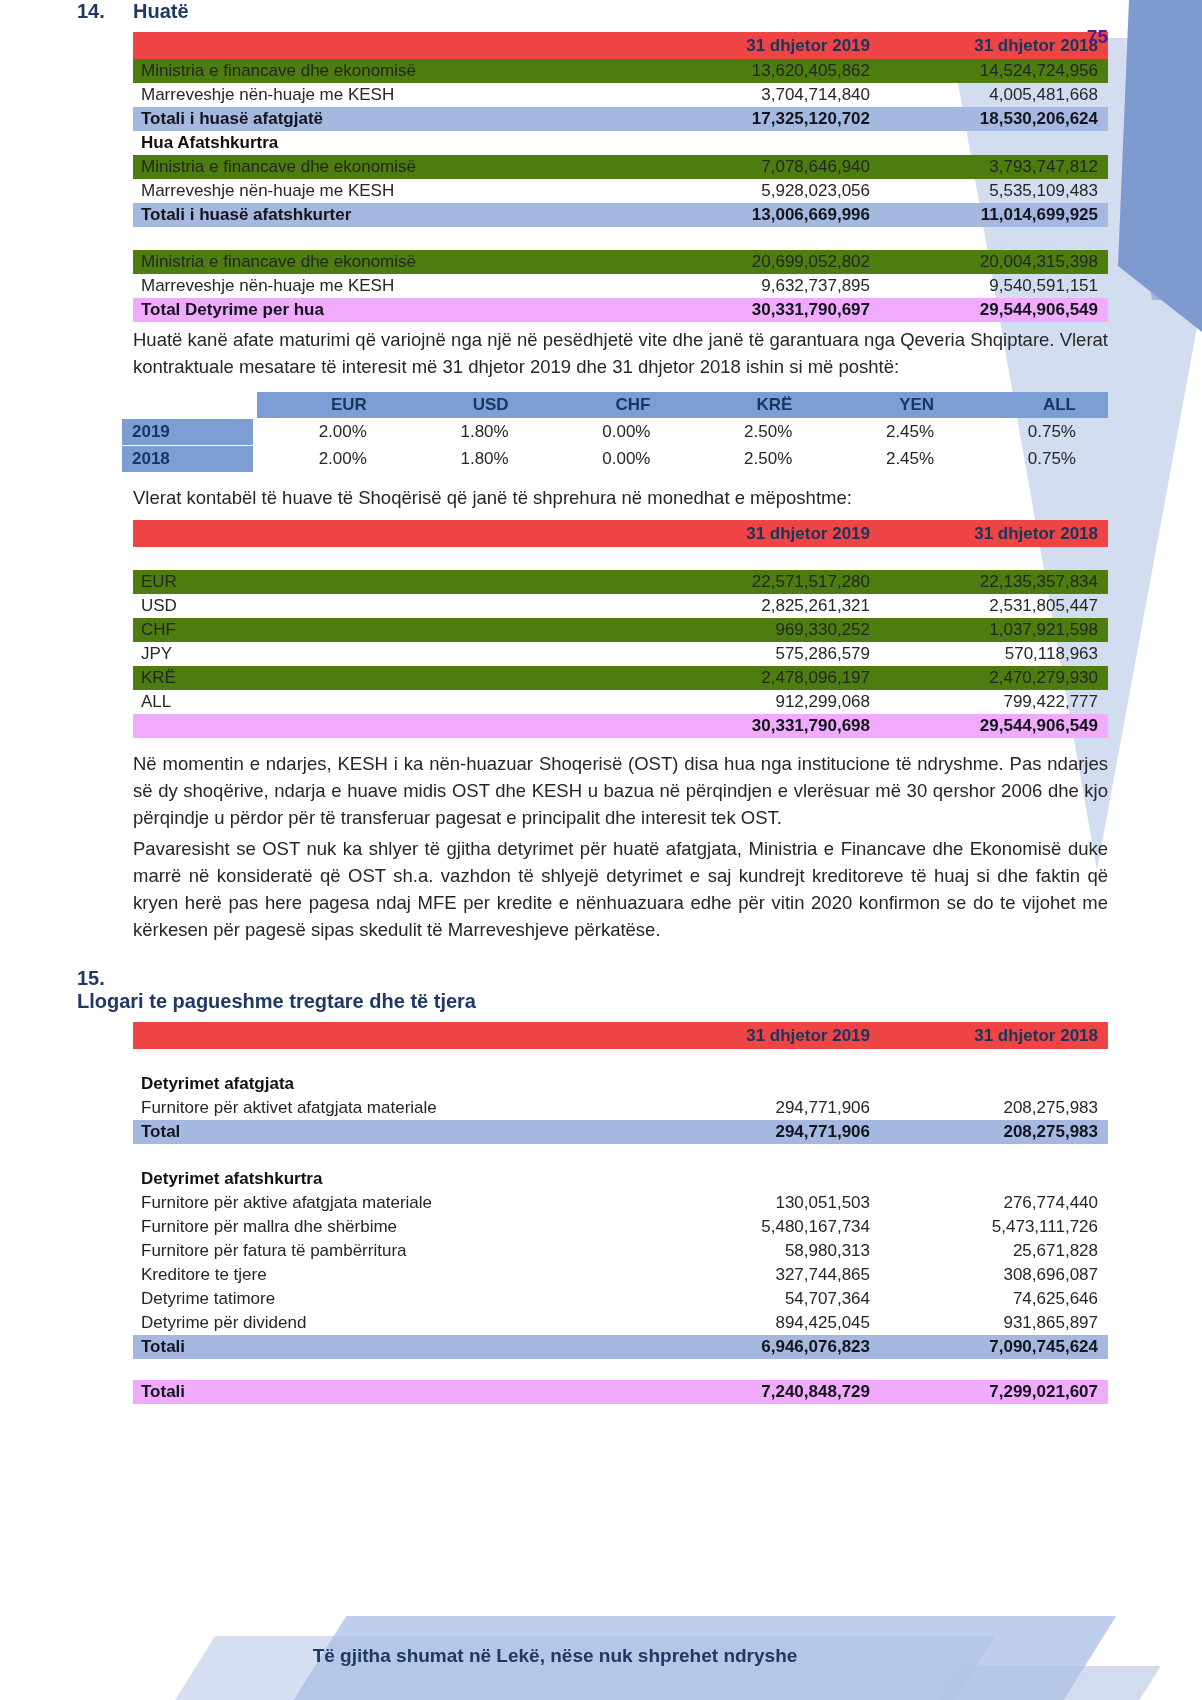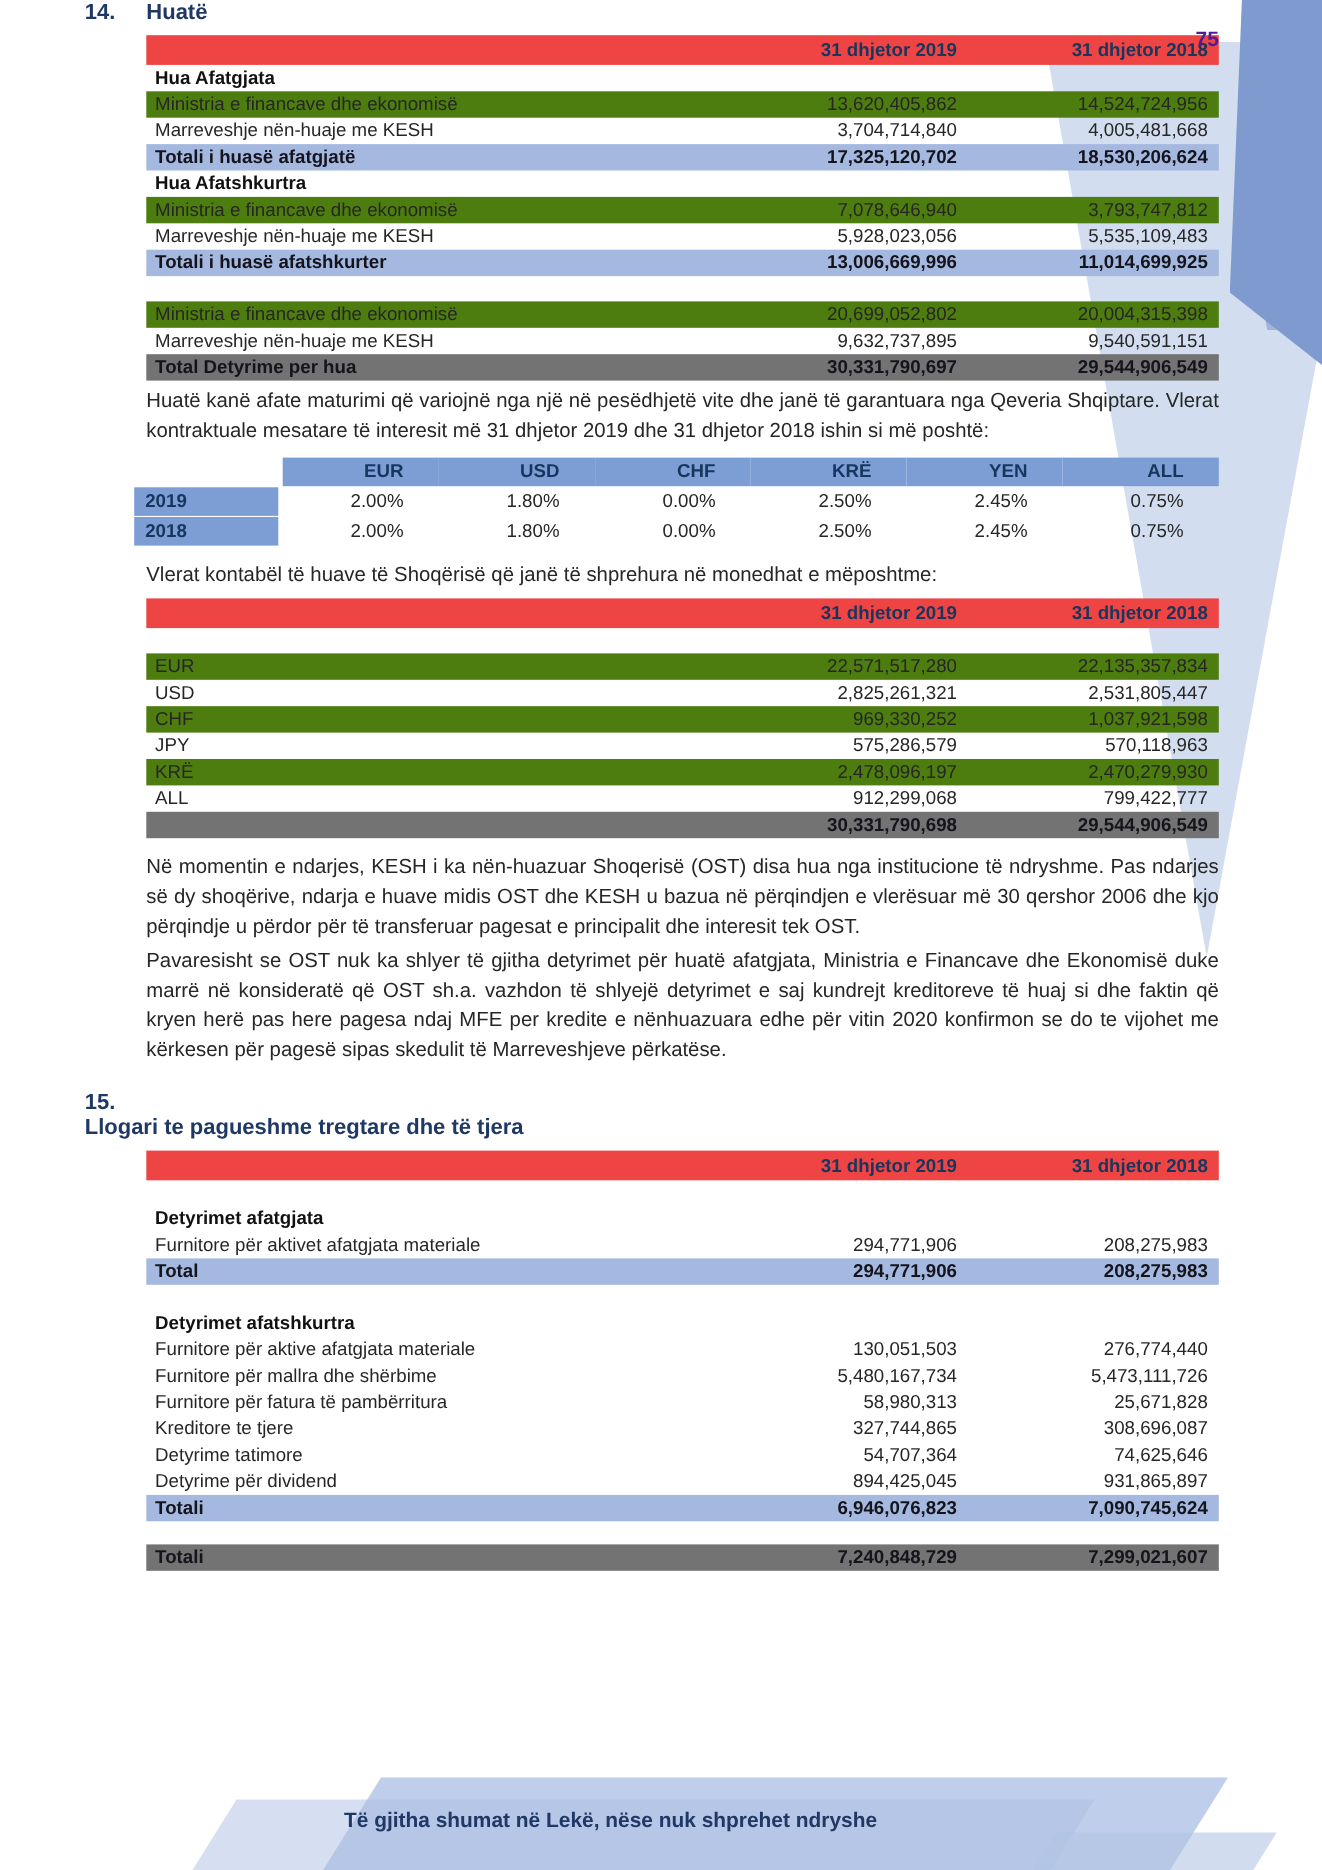--- a/index.html
+++ b/index.html
@@ -29,21 +29,21 @@
   
   .fin-table{margin-left:133px;width:975px;font-size:17px;margin-top:9px;}
   .t-row{display:flex;align-items:center;height:24px;}
   .t-head{background:#ef4444;height:27px;font-weight:bold;color:#17365d;}
   .t-label{flex:1;padding-left:8px;white-space:nowrap;}
   .t-val{width:252px;text-align:right;padding-right:10px;white-space:nowrap;}
   .t-val:last-child{width:218px;}
   .s-group .t-label{font-weight:bold;color:#111;}
   .s-light{background:#4d7c0f;}
   .s-total{background:#a5b9e0;font-weight:bold;color:#14141c;}
-  .s-grand{background:#737373;font-weight:bold;color:#14141c;}
+  .s-grand{background:#f0abfc;font-weight:bold;color:#14141c;}
   .s-blank{height:23px;}
   .s-gap{height:21px;}
   
   .rates{margin-left:122px;width:986px;font-size:17px;margin-top:12px;}
   .r-row{display:flex;align-items:center;height:26px;}
   .r-label{width:131px;margin-right:4px;padding-left:10px;box-sizing:border-box;
     font-weight:bold;color:#17365d;background:#7d9ed5;height:100%;display:flex;align-items:center;}
   .r-head .r-label{background:transparent;}
   .r-cell{flex:1;text-align:right;padding-right:32px;height:100%;display:flex;align-items:center;justify-content:flex-end;}
   .r-head .r-cell{background:#7d9ed5;font-weight:bold;color:#17365d;}
@@ -75,25 +75,20 @@
     <div class="sec-head sec14-head">
       <span class="num">14.</span>
       <span>Huatë</span>
     </div>
 
     <div class="fin-table">
         <div class="t-row t-head">
           <div class="t-label"></div>
           <div class="t-val">31 dhjetor 2019</div>
           <div class="t-val">31 dhjetor 2018</div>
-        </div>
-        <div class="t-row s-group">
-          <div class="t-label">Hua Afatgjata</div>
-          <div class="t-val"></div>
-          <div class="t-val"></div>
         </div>
         <div class="t-row s-light">
           <div class="t-label">Ministria e financave dhe ekonomisë</div>
           <div class="t-val">13,620,405,862</div>
           <div class="t-val">14,524,724,956</div>
         </div>
         <div class="t-row s-plain">
           <div class="t-label">Marreveshje nën-huaje me KESH</div>
           <div class="t-val">3,704,714,840</div>
           <div class="t-val">4,005,481,668</div>

